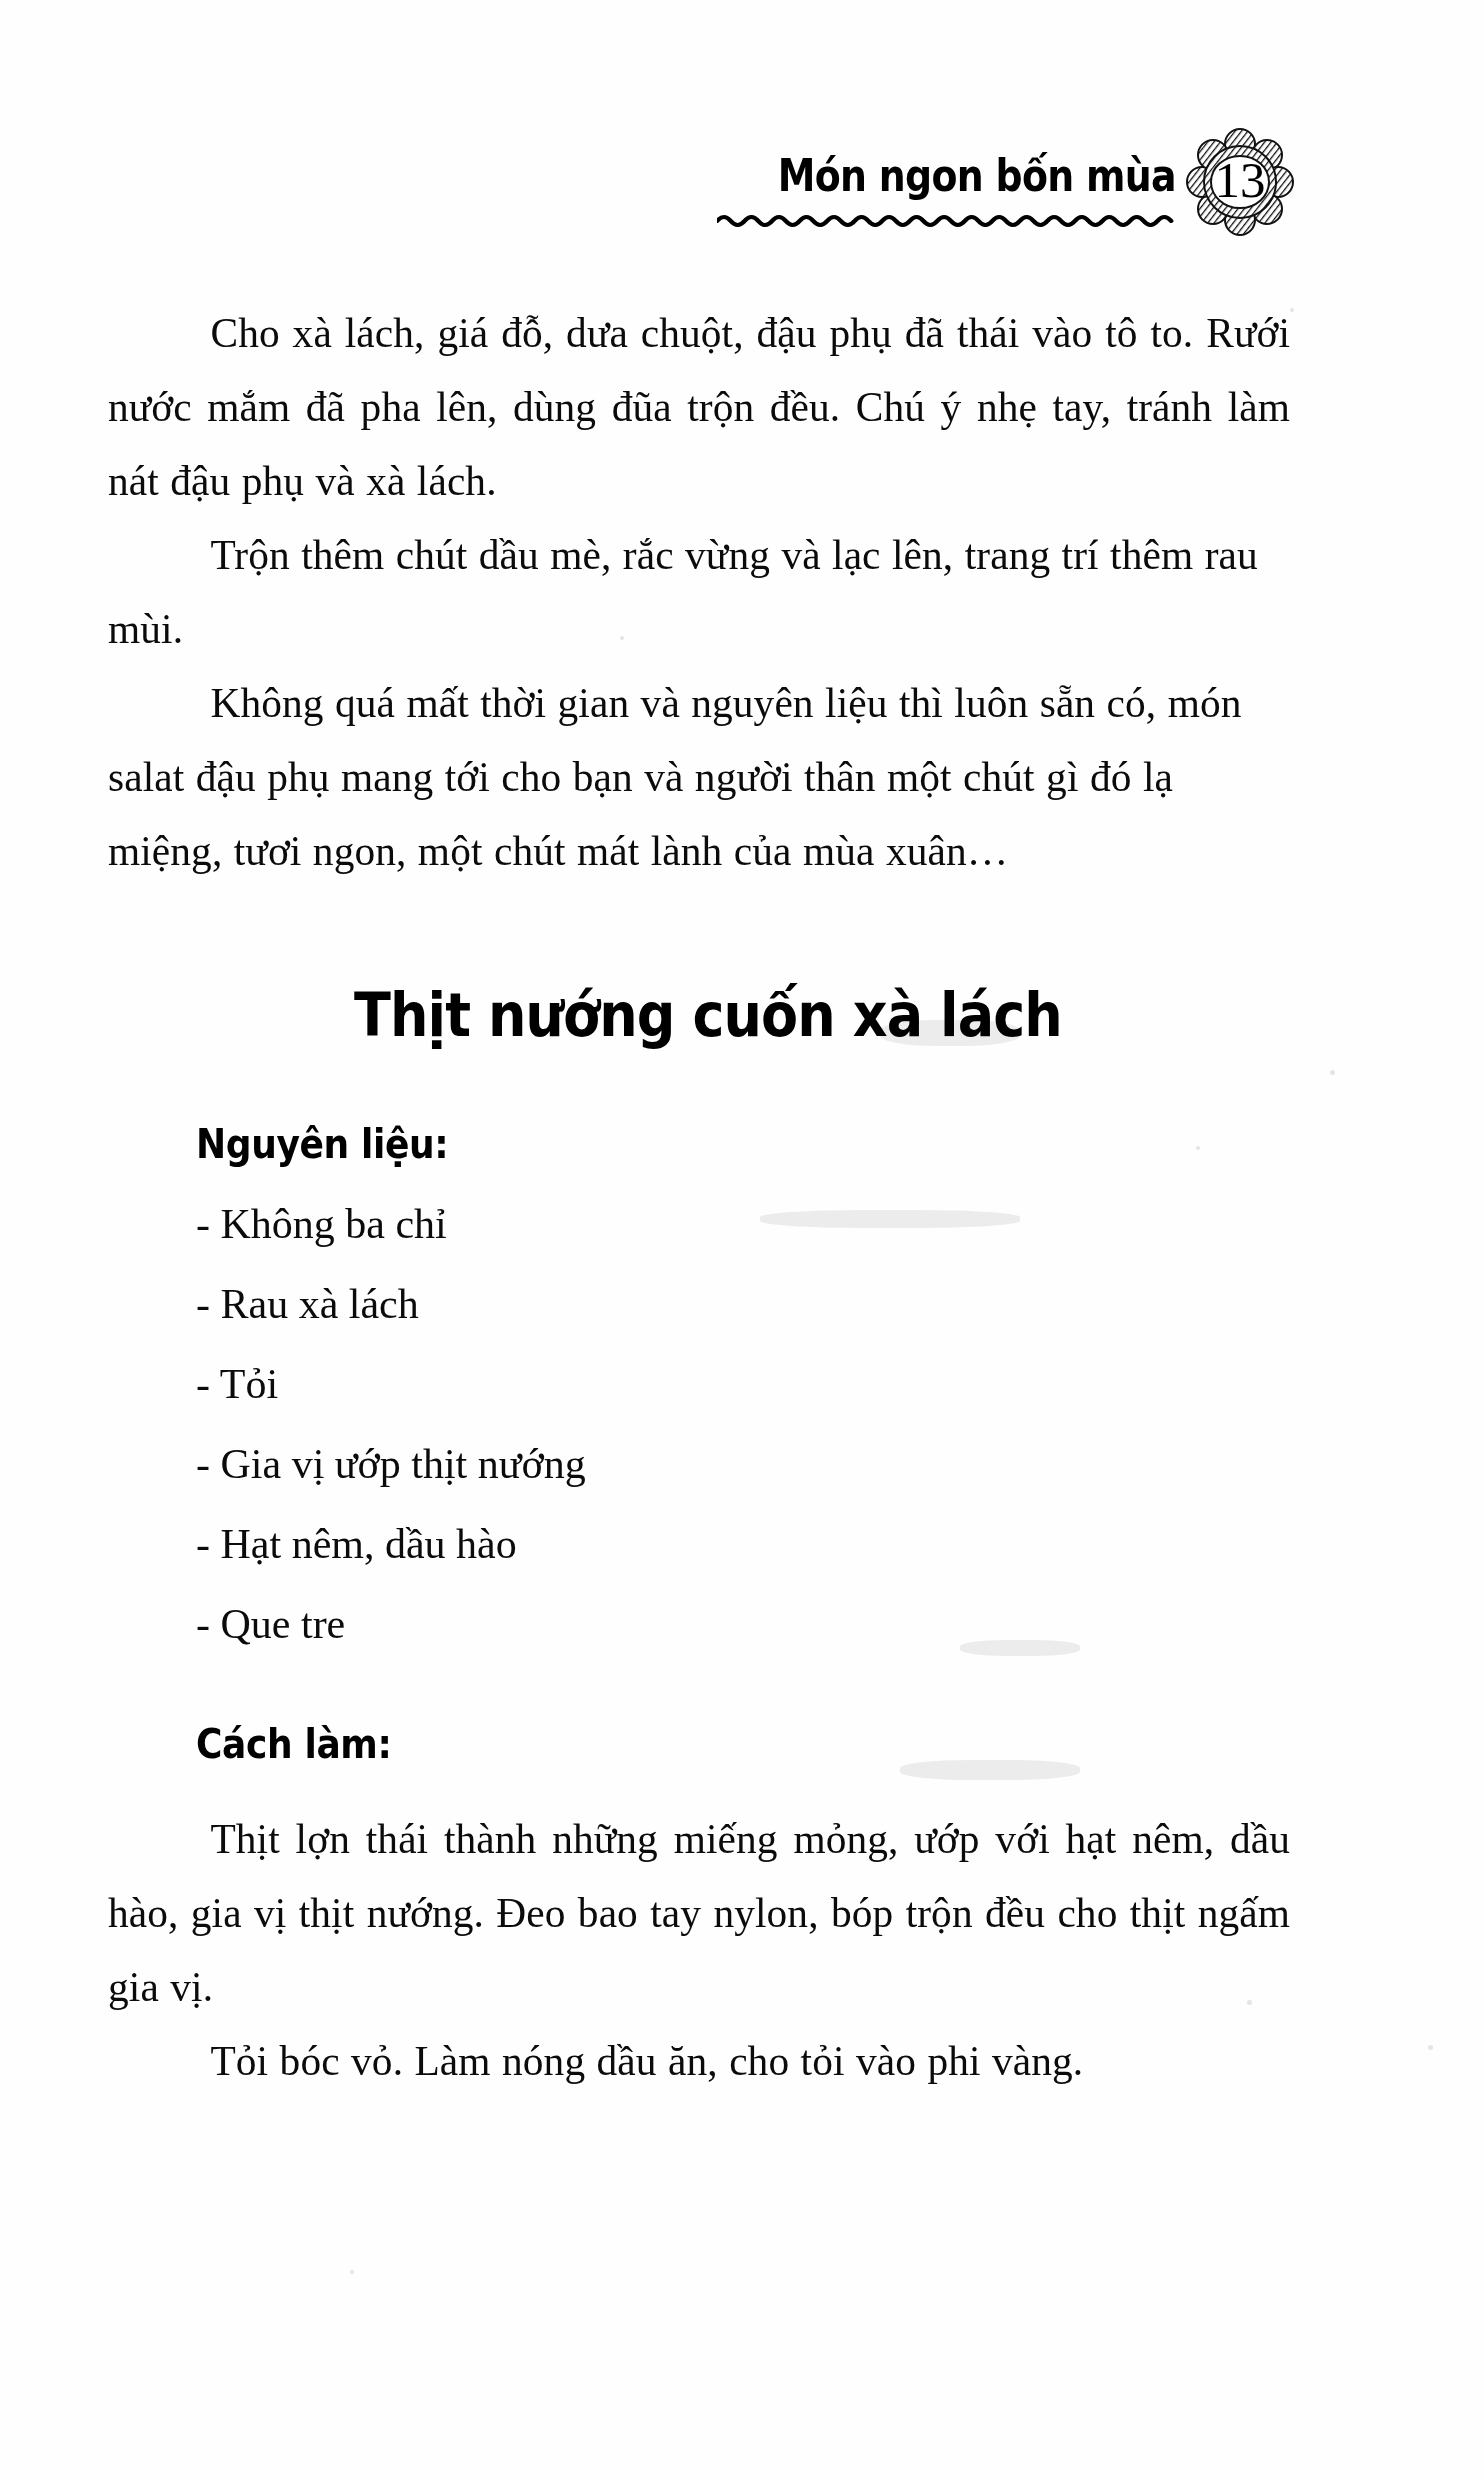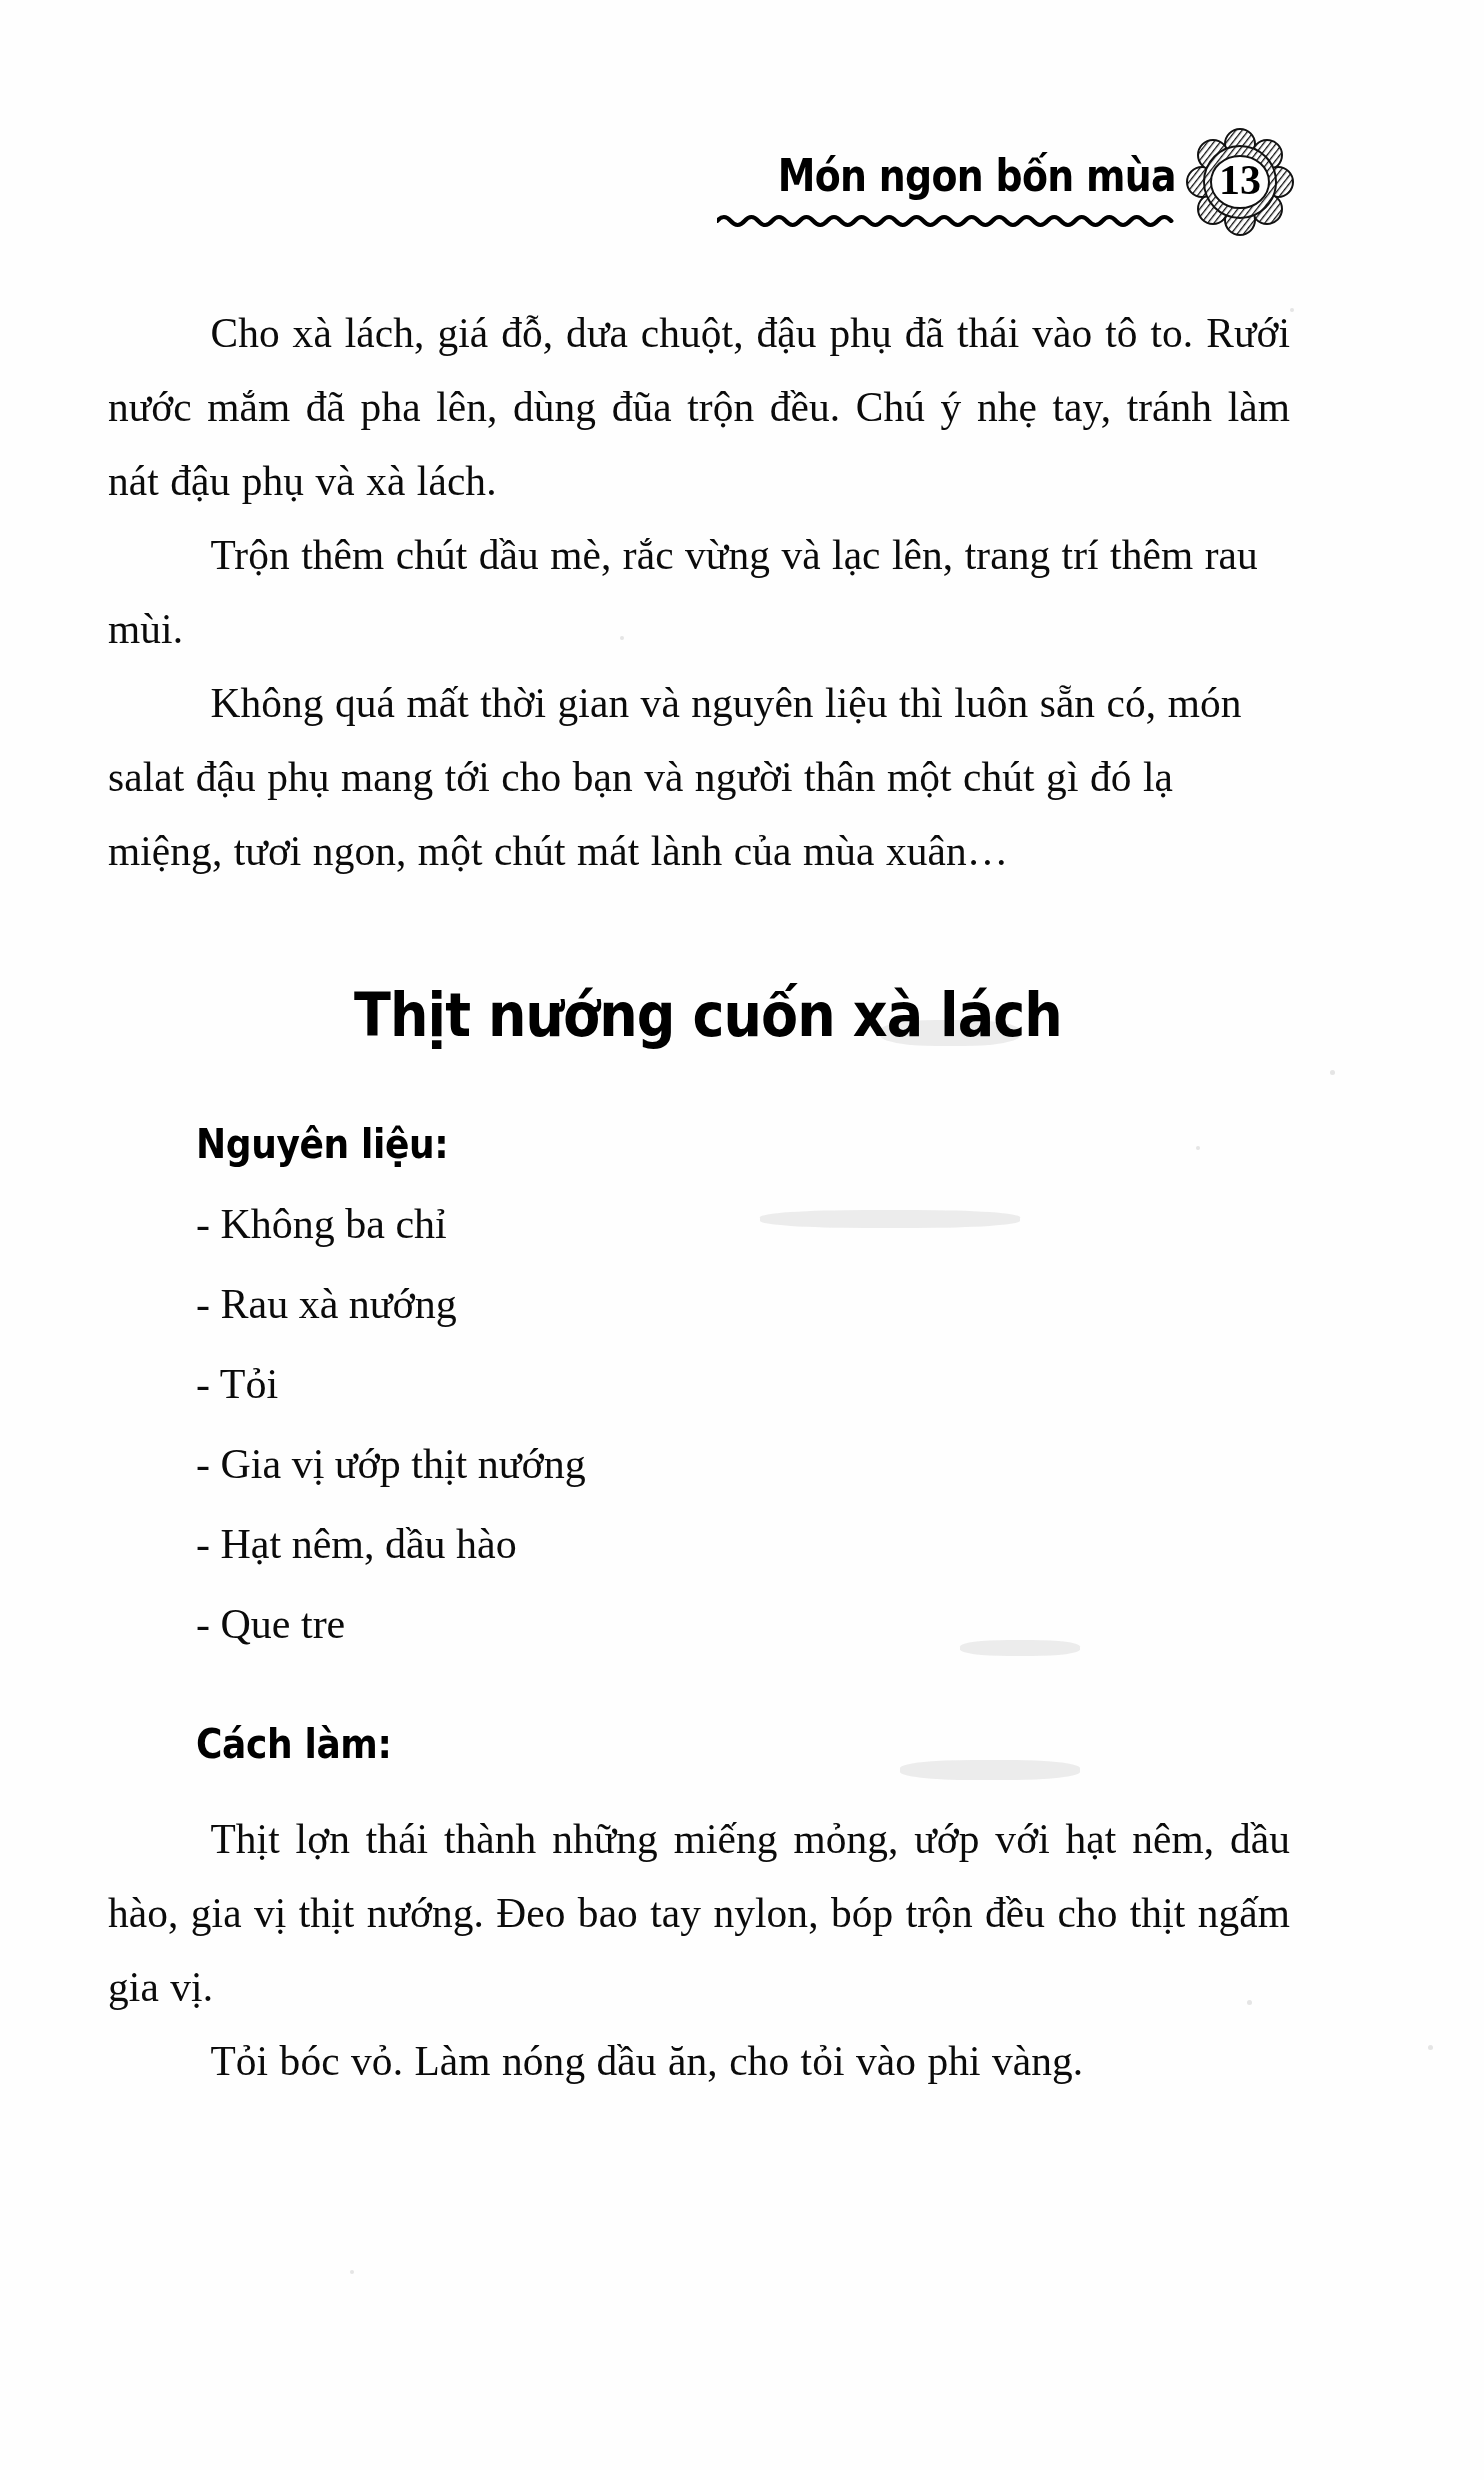--- a/index.html
+++ b/index.html
@@ -92,25 +92,24 @@
     inset: 0;
     width: 108px;
     height: 108px;
   }
   .page-badge .num {
     position: absolute;
     left: 0; right: 0;
     top: 29px;
     text-align: center;
     font-family: "Liberation Serif", "DejaVu Serif", serif;
-    font-size: 42px;
+    font-size: 51px;
     line-height: 46px;
     color: #000;
     z-index: 3;
-    font-weight: bold;
   }
 
   
   .column {
     position: absolute;
     left: 108px;
     top: 296px;
     width: 1200px;
   }
 
@@ -232,21 +231,21 @@
     <p class="body-par last-left">Trộn thêm chút dầu mè, rắc vừng và lạc lên, trang trí thêm rau mùi.</p>
 
     <p class="body-par last-left">Không quá mất thời gian và nguyên liệu thì luôn sẵn có, món salat đậu phụ mang tới cho bạn và người thân một chút gì đó lạ miệng, tươi ngon, một chút mát lành của mùa xuân…</p>
 
     <div class="recipe-title">Thịt nướng cuốn xà lách</div>
 
     <div class="sub-head">Nguyên liệu:</div>
 
     <ul class="ingredients">
       <li>- Không ba chỉ</li>
-      <li>- Rau xà nướng</li>
+      <li>- Rau xà lách</li>
       <li>- Tỏi</li>
       <li>- Gia vị ướp thịt nướng</li>
       <li>- Hạt nêm, dầu hào</li>
       <li>- Que tre</li>
     </ul>
 
     <div class="sub-head">Cách làm:</div>
 
     <div class="instructions">
       <p class="body-par">Thịt lợn thái thành những miếng mỏng, ướp với hạt nêm, dầu hào, gia vị thịt nướng. Đeo bao tay nylon, bóp trộn đều cho thịt ngấm gia vị.</p>

